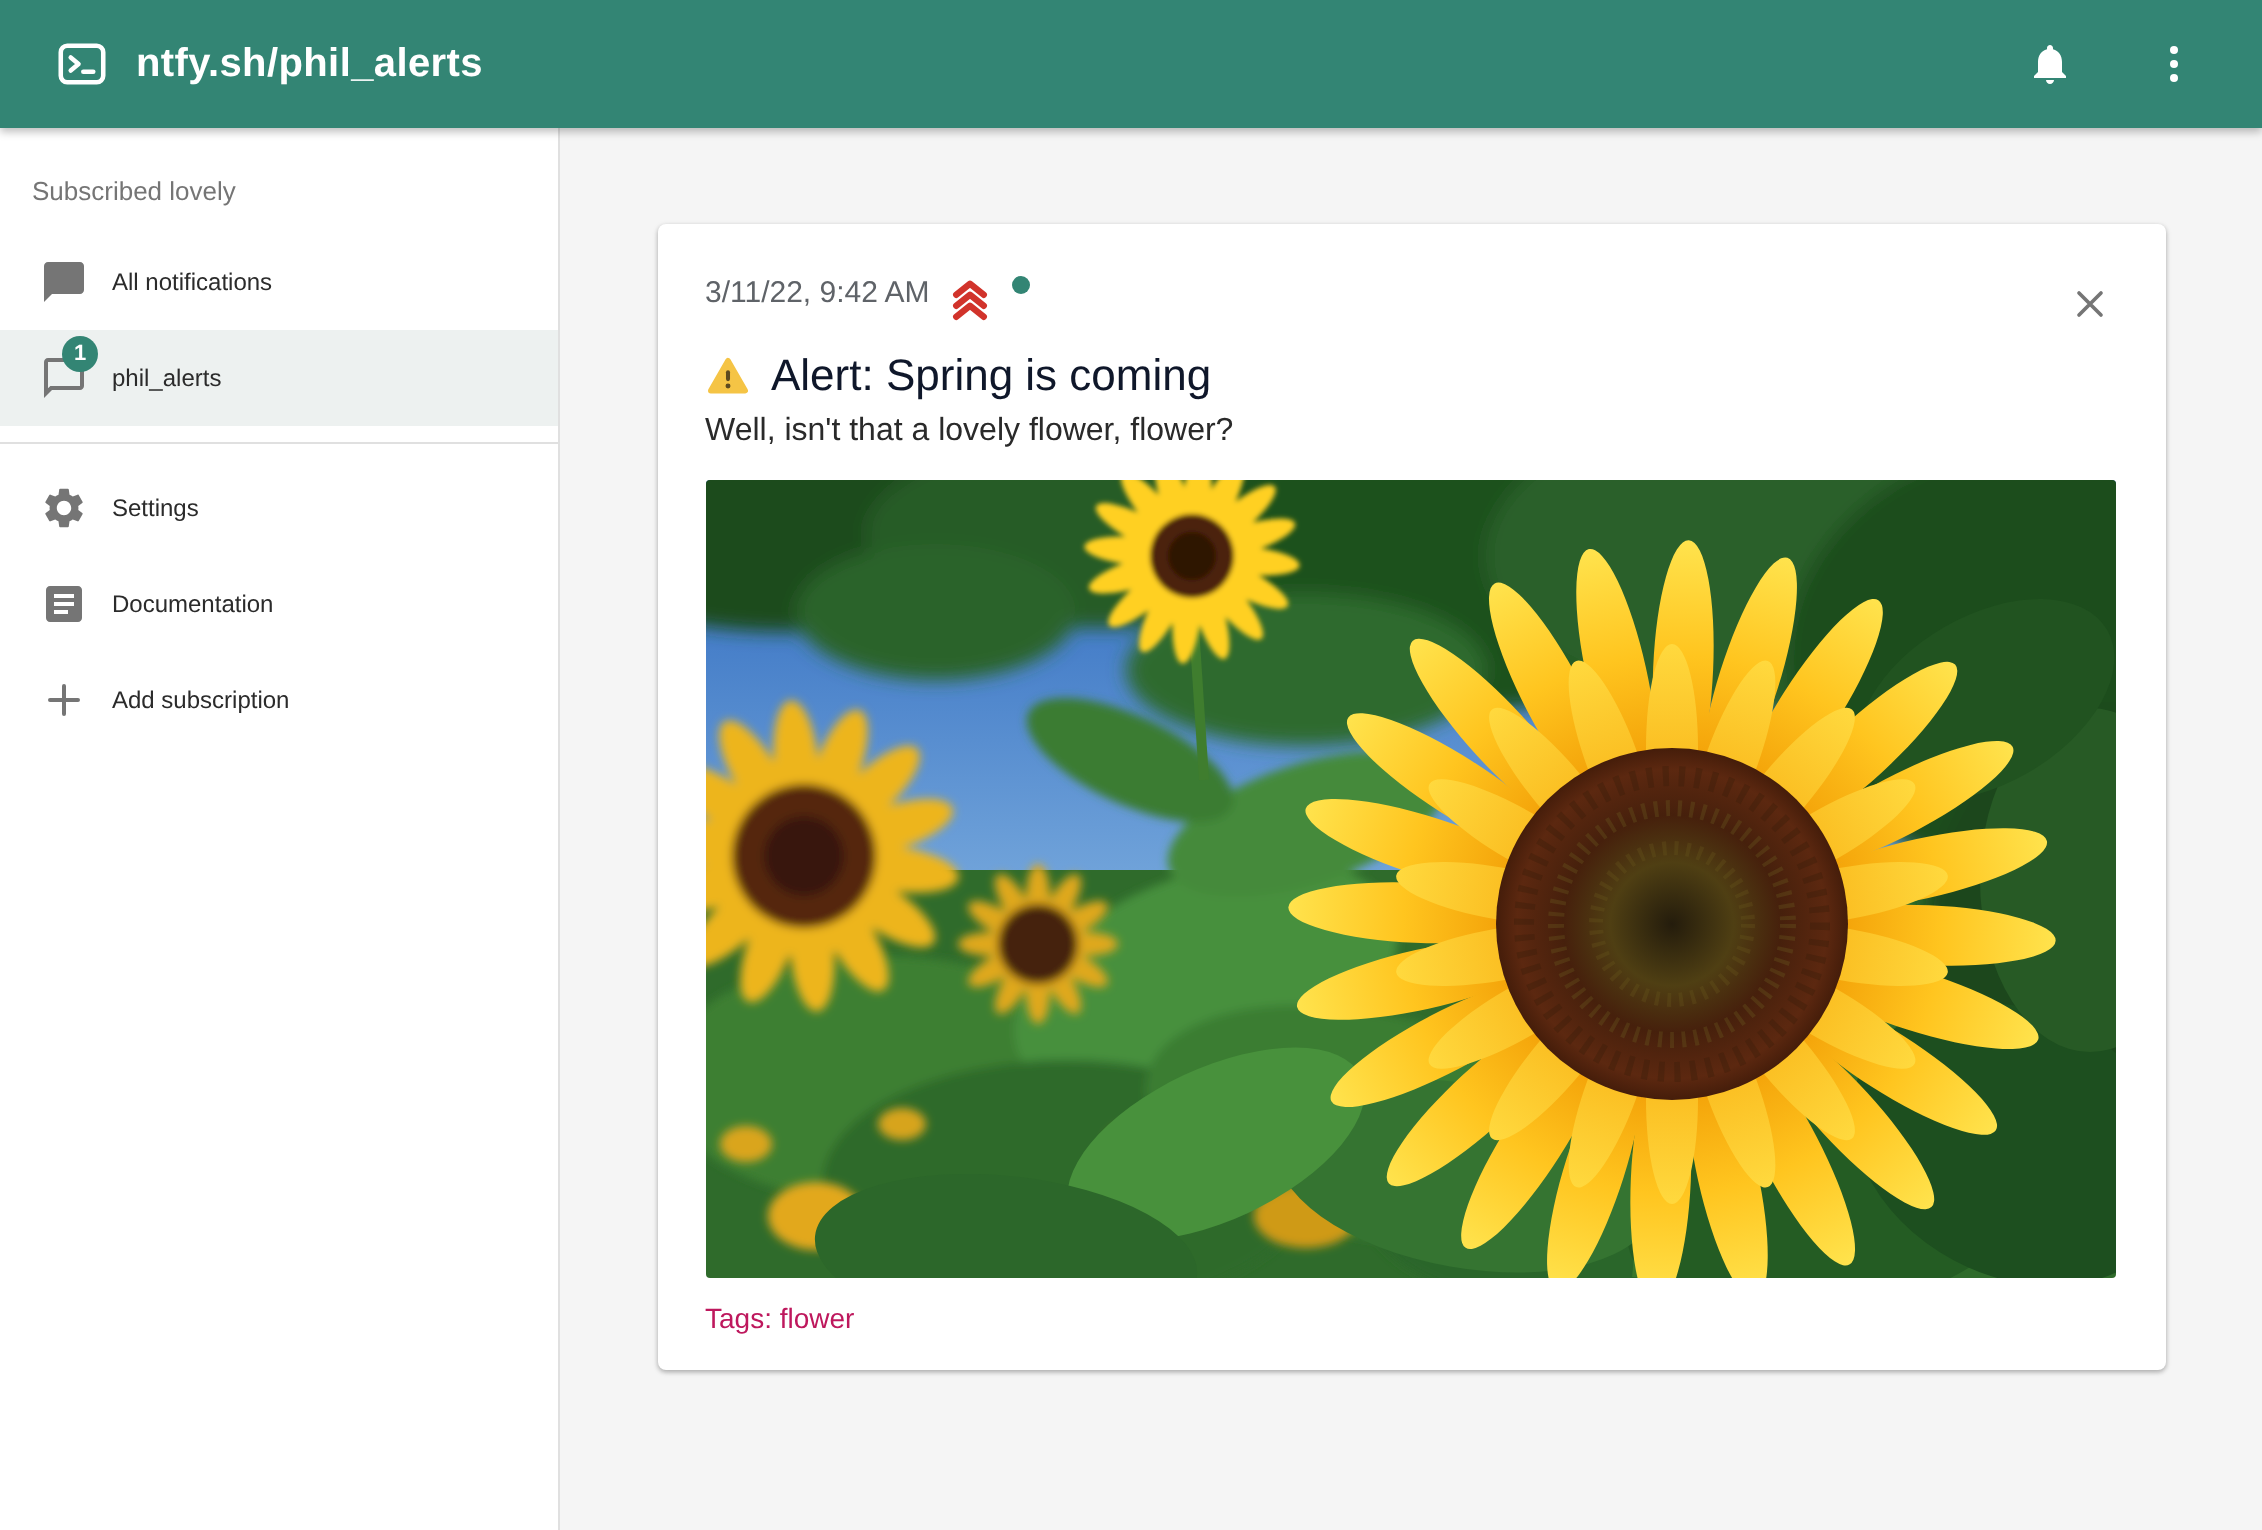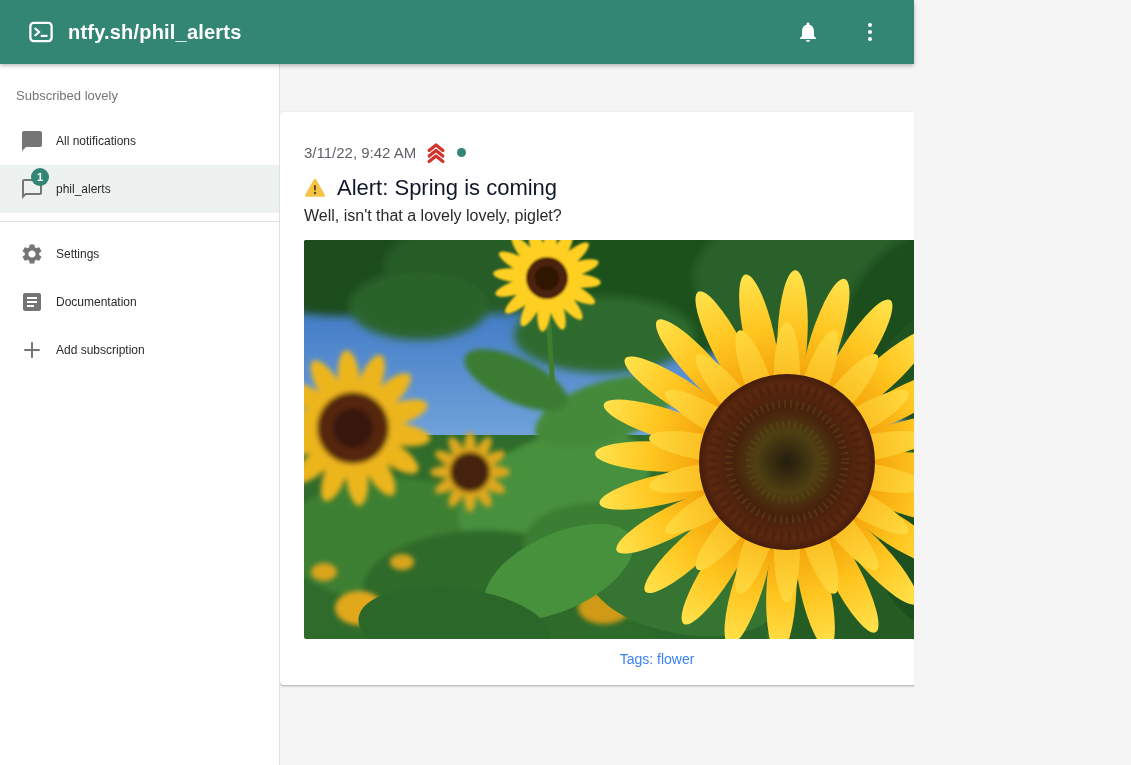--- a/index.html
+++ b/index.html
@@ -1,18 +1,18 @@
 <!DOCTYPE html>
 <html><head>
 <meta charset="utf-8">
 <style>
   * { margin:0; padding:0; box-sizing:border-box; }
   html,body { width:1131px; height:765px; overflow:hidden;
     font-family:"Liberation Sans", sans-serif; background:#f5f5f5; }
-  .app { width:914px; height:765px; display:flex; flex-direction:column; }
+  .app { width:1131px; height:765px; display:flex; flex-direction:column; }
 
   
   .appbar { height:64px; flex:0 0 64px; background:#338574; display:flex; align-items:center;
     padding:0 26px 0 28px; box-shadow:0 2px 4px rgba(0,0,0,.25); position:relative; z-index:5; }
   .appbar .logo { width:26px; height:26px; display:inline-flex; }
   .appbar h1 { color:#fff; font-size:20px; font-weight:700; margin-left:14px; letter-spacing:.2px; }
   .appbar-actions { margin-left:auto; display:flex; align-items:center; gap:26px; }
   .icon-btn { background:none; border:none; cursor:pointer; width:36px; height:36px;
     display:inline-flex; align-items:center; justify-content:center; border-radius:50%; }
 
@@ -32,32 +32,32 @@
   .badge { position:absolute; left:31px; top:3px; min-width:18px; height:18px; border-radius:9px;
     background:#338574; color:#fff; font-size:11px; font-weight:700; display:flex;
     align-items:center; justify-content:center; padding:0 4px; }
   .divider { border:none; border-top:1px solid #e0e0e0; margin:8px 0; }
 
   
   .main { flex:1; background:#f5f5f5; overflow:hidden; }
   .card { width:754px; margin:48px auto 0; background:#fff; border-radius:4px;
     box-shadow:0 1px 3px rgba(0,0,0,.14), 0 1px 2px rgba(0,0,0,.20);
     padding:26px 24px 18px 24px; }
-  .card-header { display:flex; align-items:center; gap:7px; }
+  .card-header { display:flex; align-items:flex-start; gap:7px; }
   .timestamp { font-size:15px; color:#5f6368; }
   .prio-icon { width:22px; height:22px; display:inline-flex; margin-left:2px; }
   .unread-dot { width:9px; height:9px; border-radius:50%; background:#338574; margin-left:3px; }
   .close-btn { margin-left:auto; width:28px; height:28px; }
   .card-title { display:flex; align-items:center; gap:11px; margin-top:9px;
     font-size:22px; font-weight:400; color:#0f172a; }
   .warn-icon { width:22px; height:22px; display:inline-flex; flex:0 0 22px; }
   .card-message { margin-top:6px; font-size:16px; color:#2a2a2a; }
   .photo-wrap { margin-top:15px; width:705px; height:399px; border-radius:2px; overflow:hidden;
     cursor:pointer; line-height:0; }
-  .tags-line { margin-top:12px; font-size:14px; color:#3b82f6;text-align:center; }
+  .tags-line { margin-top:12px; font-size:14px; color:#be185d; }
   .card-actions { margin-top:21px; display:flex; gap:12px; }
   .text-btn { background:none; border:none; cursor:pointer; color:#338574; font-size:14px;
     font-weight:700; letter-spacing:.45px; font-family:"Liberation Sans", sans-serif;
     padding:8px 6px 8px 0; margin-right:6px; text-transform:uppercase; border-radius:4px; }
 </style>
 </head>
 <body>
 
 <div class="app">
 
@@ -168,21 +168,21 @@
           <span class="warn-icon">
             <svg viewBox="0 0 24 24" width="22" height="22">
               <path d="M12 3.6 L21.4 20 H2.6 Z" fill="#f5c445" stroke="#f5c445" stroke-width="3" stroke-linejoin="round"></path>
               <rect x="10.9" y="8.8" width="2.2" height="6" rx="1.1" fill="#5d4a1f"></rect>
               <circle cx="12" cy="17.4" r="1.35" fill="#5d4a1f"></circle>
             </svg>
           </span>
           <span>Alert: Spring is coming</span>
         </h2>
 
-        <p class="card-message">Well, isn't that a lovely lovely, piglet?</p>
+        <p class="card-message">Well, isn't that a lovely flower, flower?</p>
 
         <div class="photo-wrap">
           <svg viewBox="0 0 705 399" width="705" height="399">
             <defs>
               <linearGradient id="sky" x1="0" y1="0" x2="0" y2="1">
                 <stop offset="0" stop-color="#2a66bd"></stop>
                   <stop offset="1" stop-color="#7fb0e0"></stop>
               </linearGradient>
               <linearGradient id="petalO" x1="0" y1="0" x2="1" y2="0">
                 <stop offset="0" stop-color="#ef9500"></stop>

